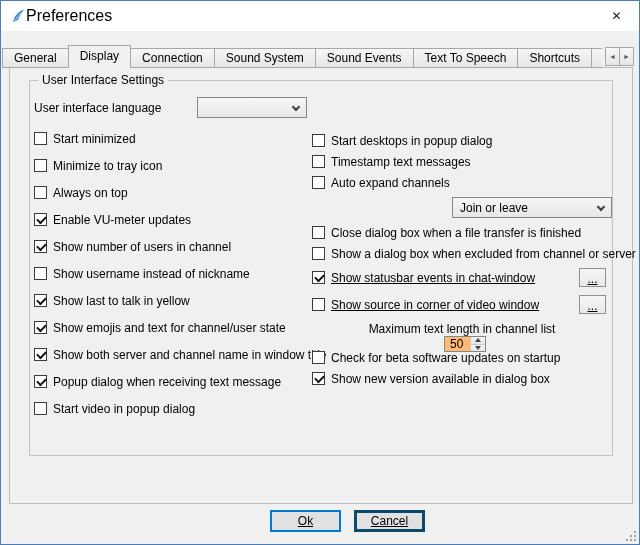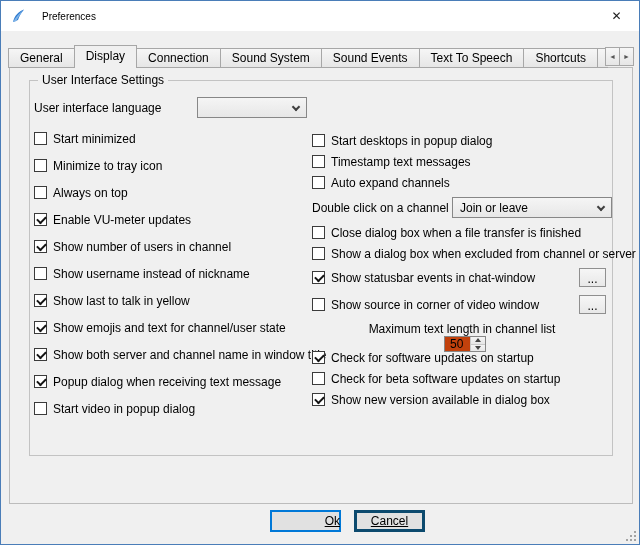--- a/index.html
+++ b/index.html
@@ -3,42 +3,42 @@
 <meta charset="utf-8">
 <style>
   * { margin:0; padding:0; box-sizing:border-box; }
   html,body { width:640px; height:545px; }
   body { font-family:"Liberation Sans", sans-serif; font-size:12px; color:#000; background:#fff; }
   .window { position:relative; width:640px; height:545px; background:#f0f0f0; border:1px solid #4a7db8; overflow:hidden; }
 
   
   .titlebar { position:absolute; top:0; left:0; right:0; height:30px; background:#fff; display:flex; align-items:center; padding-left:9px; }
   .app-icon { width:16px; height:16px; flex:0 0 auto; }
-  .window-title { margin-left:16px; font-size:10px; }
+  .window-title { margin-left:0; font-size:16px; }
   .close-button { margin-left:auto; width:45px; height:30px; display:flex; align-items:center; justify-content:center; }
   .close-x { font-size:12px; color:#1a1a1a; }
 
   
   .pane { position:absolute; top:66px; left:8px; width:624px; height:437px; border:1px solid #bcbcbc; background:#f0f0f0; z-index:0; }
-  .tabbar { position:absolute; top:44px; left:7px; width:600px; height:23px; display:flex; align-items:flex-end; overflow:hidden; z-index:2; }
+  .tabbar { position:absolute; top:44px; left:1px; width:600px; height:23px; display:flex; align-items:flex-end; overflow:hidden; z-index:2; }
   .tab { height:20px; padding:0 11px; display:flex; align-items:center; background:linear-gradient(#f6f6f6,#e6e6e6); border:1px solid #a7a7a7; margin-right:-1px; white-space:nowrap; }
   .tab.selected { height:23px; background:#f0f0f0; border-bottom:none; z-index:3; padding-bottom:2px; }
   .tab-scrollers { position:absolute; top:46px; right:5px; display:flex; z-index:4; }
   .tab-scroll { width:15px; height:19px; border:1px solid #a7a7a7; background:linear-gradient(#f6f6f6,#e6e6e6); display:flex; align-items:center; justify-content:center; font-size:7px; color:#555; margin-left:-1px; }
 
   
   .group { position:absolute; top:79px; left:28px; width:584px; height:376px; border:1px solid #c3c3c3; z-index:2; }
   .group-title { position:absolute; top:-8px; left:8px; background:#f0f0f0; padding:0 4px; }
 
   
   .col-left  { position:absolute; top:96px; left:33px;  width:273px; display:flex; flex-direction:column; gap:14px; z-index:4; }
   .col-right { position:absolute; top:98px; left:311px; width:300px; display:flex; flex-direction:column; gap:8px;  z-index:4;margin-top:35px; }
   .row { display:flex; align-items:center; }
   .check-row { gap:6px; height:13px; }
-  .check-row.tall { height:19px; }
+  .check-row.tall { height:19px;text-decoration:underline; }
   .lbl, .cb-text { white-space:nowrap; }
 
   
   .cb { width:13px; height:13px; border:1px solid #3b3b3b; background:#fff; position:relative; flex:0 0 auto; }
   .cb[data-checked="true"]::after { content:""; position:absolute; left:2px; top:2px; width:7px; height:4px;
        border-left:2px solid #141414; border-bottom:2px solid #141414; transform:rotate(-45deg); }
 
   
   .combo-row { height:21px; }
   .combo { position:relative; margin-left:auto; height:21px; background:linear-gradient(#f5f5f5,#e7e7e7);
@@ -48,32 +48,32 @@
   .chev { position:absolute; right:7px; top:6px; width:6px; height:6px;
           border-right:2px solid #3f3f3f; border-bottom:2px solid #3f3f3f; transform:rotate(45deg); }
 
   
   .mini-btn { margin-left:auto; margin-right:6px; width:27px; height:19px; background:linear-gradient(#f6f6f6,#e8e8e8);
               border:1px solid #8f8f8f; display:flex; align-items:flex-end; justify-content:center; padding-bottom:4px;
               font:inherit; line-height:6px; }
 
   
   .spin-row { height:21px;flex-direction:column; }
-  .spin { margin-left:6px; width:42px; height:21px; border:1px solid #878787; background:#c2410c; display:flex; }
+  .spin { margin-left:6px; width:42px; height:21px; border:1px solid #878787; background:#fdba74; display:flex; }
   .spin-value { flex:1; display:flex; align-items:center; padding-left:5px; }
   .spin-btns { width:15px; display:flex; flex-direction:column; border-left:1px solid #c9c9c9; }
   .spin-btn { flex:1; display:flex; align-items:center; justify-content:center; background:linear-gradient(#f4f4f4,#e7e7e7); border:0; padding:0; }
   .spin-btn + .spin-btn { border-top:1px solid #c9c9c9; }
   .tri-up   { width:0; height:0; border:3px solid transparent; border-bottom:4px solid #444; margin-top:-3px; }
   .tri-down { width:0; height:0; border:3px solid transparent; border-top:4px solid #444; margin-bottom:-3px; }
 
   
   .footer { position:absolute; left:269px; bottom:12px; display:flex; gap:13px; z-index:4; }
   .btn { width:71px; height:22px; background:#e1e1e1; border:3px solid #0c4a6e; display:flex; align-items:center; justify-content:center; font:inherit; }
-  .btn.focused { border:1px solid #0078d7; box-shadow: inset 0 0 0 1px #0078d7; justify-content: flex-end; }
+  .btn.focused { border:1px solid #0078d7; box-shadow: inset 0 0 0 1px #0078d7; }
   .btn-label { text-decoration:underline; }
 
   .grip { position:absolute; right:2px; bottom:2px; z-index:5; }
 </style>
 </head>
 <body>
 
 <div class="window">
 
   <div class="titlebar">
@@ -191,21 +191,20 @@
     <label class="row check-row">
       <span class="cb" data-checked="false"></span>
       <span class="cb-text">Timestamp text messages</span>
     </label>
     <label class="row check-row">
       <span class="cb" data-checked="false"></span>
       <span class="cb-text">Auto expand channels</span>
     </label>
 
     <div class="row combo-row">
-      <span class="lbl">Double click on a channel</span>
       <div class="combo w-right">
         <span>Join or leave</span>
         <i class="chev"></i>
       </div>
     </div>
 
     <label class="row check-row">
       <span class="cb" data-checked="false"></span>
       <span class="cb-text">Close dialog box when a file transfer is finished</span>
     </label>
@@ -238,24 +237,20 @@
               <i class="tri-up"></i>
             </button>
           <button class="spin-btn">
               <i class="tri-down"></i>
             </button>
         </div>
       </div>
     </div>
 
     <label class="row check-row">
-      <span class="cb" data-checked="true"></span>
-      <span class="cb-text">Check for software updates on startup</span>
-    </label>
-    <label class="row check-row">
       <span class="cb" data-checked="false"></span>
       <span class="cb-text">Check for beta software updates on startup</span>
     </label>
     <label class="row check-row">
       <span class="cb" data-checked="true"></span>
       <span class="cb-text">Show new version available in dialog box</span>
     </label>
   </div>
 
   <div class="footer">

